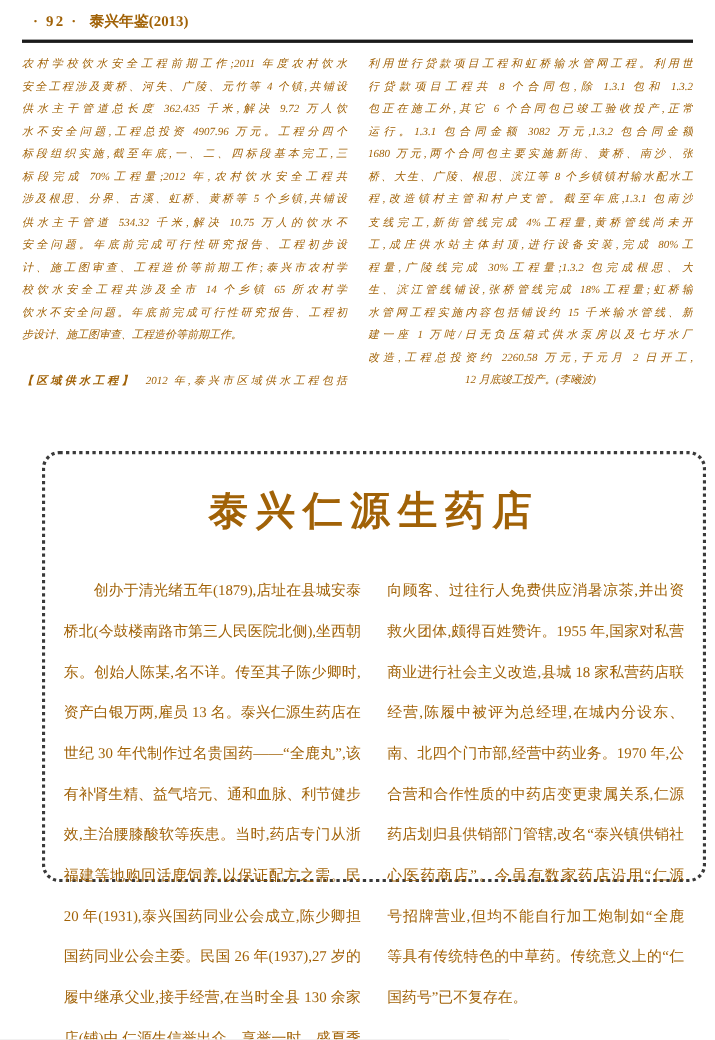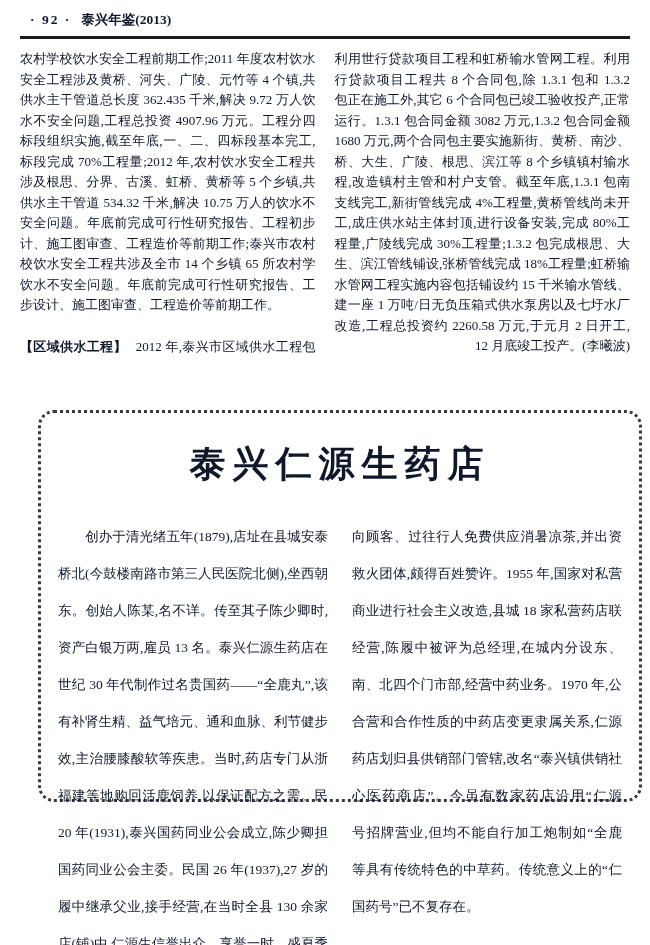--- a/index.html
+++ b/index.html
@@ -2,21 +2,21 @@
 <html><head>
 <meta charset="utf-8">
 <style>
   * { margin: 0; padding: 0; box-sizing: border-box; }
   html, body { background: #e8e8e8; }
   .page {
     position: relative;
     width: 650px; height: 945px;
     margin: 0 auto;
     background: #ffffff;
-    color: #0f172a;
+    color: #a16207;
     font-family: "Liberation Serif", "DejaVu Serif", serif;
     overflow: hidden;
   }
   
   .header {
     display: flex; align-items: baseline; gap: 10px;
     padding: 11px 20px 0 30px;
     font-size: 13.5px; font-weight: bold;
   }
   .header .page-marker { letter-spacing: 2px; }
@@ -24,38 +24,39 @@
     margin: 7px 20px 0 20px;
     border-top: 3px solid #1b1b1b;
   }
   
   .columns {
     display: flex; gap: 19px;
     padding: 10px 20px 0 20px;
   }
   .col {
     width: 296px;
-    font-size: 13px;
+    font-size: 10px;
     line-height: 20.5px;
+    font-style: italic;
   }
   .line {
     height: 20.5px;
     overflow: hidden;
     text-align: justify;
     text-align-last: justify;
   }
   .line.end { text-align: right; text-align-last: left; }
   .entry-line {
     margin-top: 21px;
     height: 20.5px; overflow: hidden;
     text-align: justify; text-align-last: justify;
   }
   .entry-label { font-weight: bold; font-family: "Liberation Sans", "DejaVu Sans", sans-serif; margin-right: 9px; }
   .author-line {
-    display: flex; justify-content: flex-end;
+    display: flex; justify-content: center;
     height: 20.5px; overflow: hidden;
     text-align: left; text-align-last: left;
   }
   
   .feature-box {
     position: absolute;
     left: 38px; top: 410px;
     width: 604px; height: 392px;
     border: 3px dotted #3a3a3a;
     border-radius: 16px;

